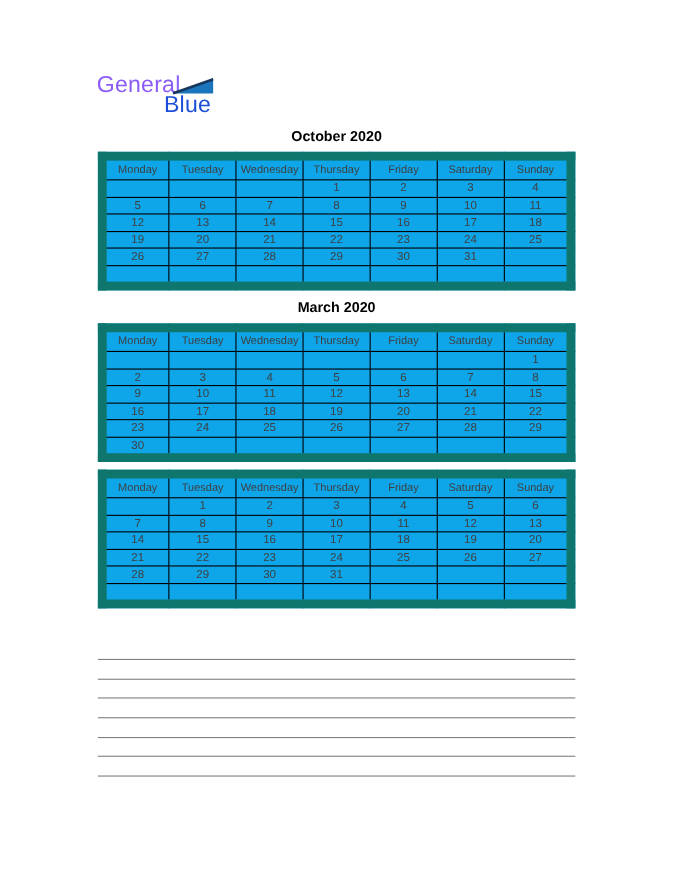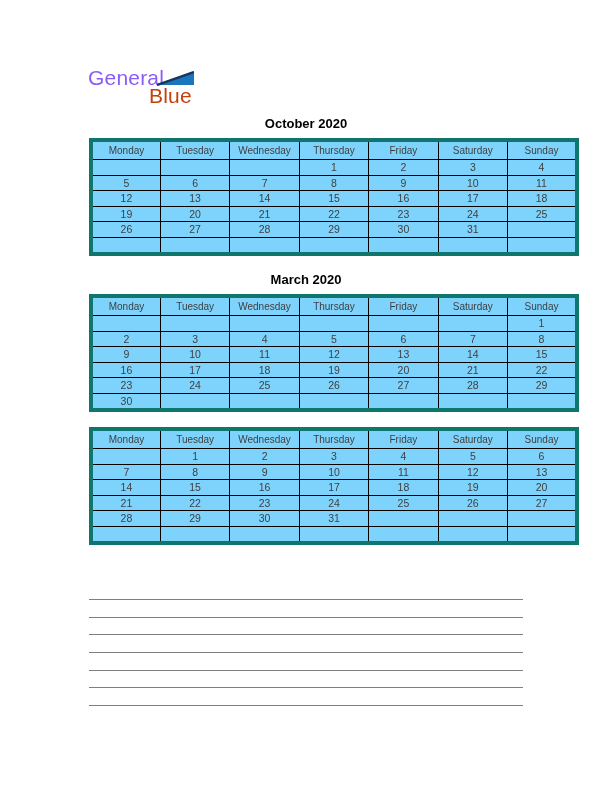--- a/index.html
+++ b/index.html
@@ -38,21 +38,21 @@
     width: 37px;
     height: 15px;
   }
   .logo-blue {
     position: absolute;
     left: 61px;
     top: 18px;
     font-size: 21px;
     line-height: 21px;
     letter-spacing: 0.2px;
-    color: #c2410c;
+    color: #1d4ed8;
   }
   
   .calendars {
     position: absolute;
     left: 0;
     top: 0;
     width: 612px;
     height: 792px;
   }
   .month {
@@ -64,23 +64,23 @@
     margin: 0 0 6px 0;
     text-align: center;
     font-size: 13px;
     line-height: 17px;
     font-weight: bold;
     color: #000000;
   }
   table.cal {
     border-collapse: collapse;
     table-layout: fixed;
-    width: 490px;
-    border: 4px solid #0f766e;
-    background: #7dd3fc;
+    width: 434px;
+    border: 8px solid #0f766e;
+    background: #0ea5e9;
   }
   table.cal th,
   table.cal td {
     border: 1px solid #000000;
     text-align: center;
     vertical-align: middle;
     padding: 0;
     overflow: hidden;
   }
   table.cal th {

